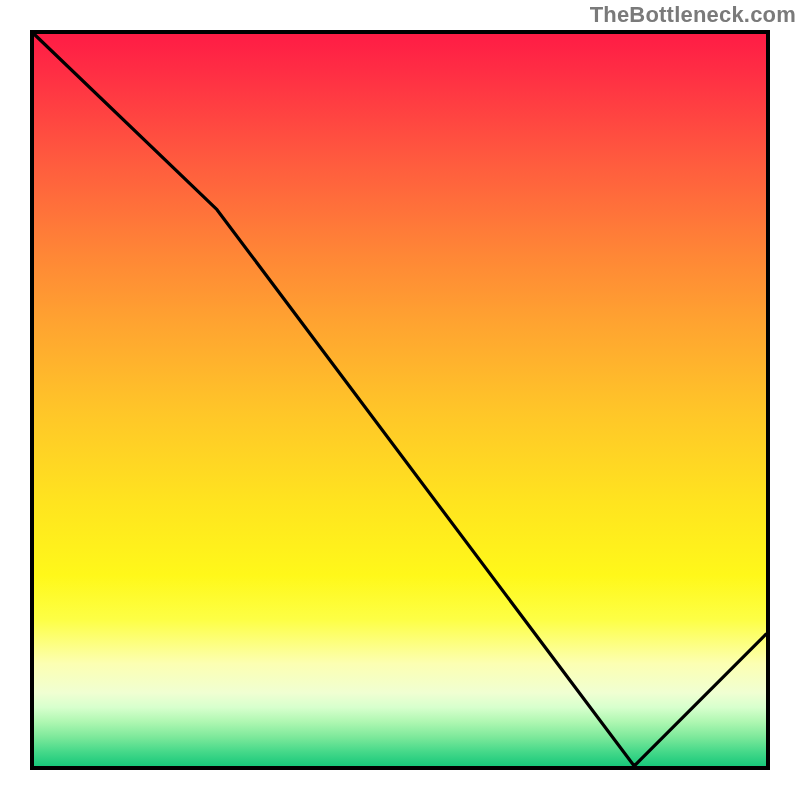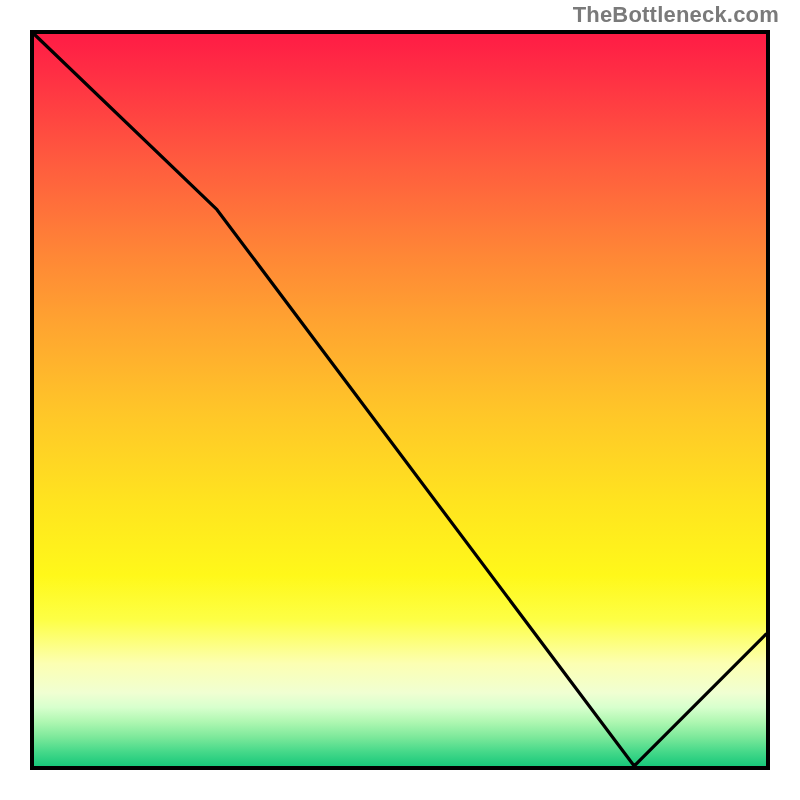--- a/index.html
+++ b/index.html
@@ -11,21 +11,21 @@
     overflow: hidden;
   }
   .wrap {
     position: relative;
     width: 800px;
     height: 800px;
   }
   .attribution {
     position: absolute;
     top: 2px;
-    right: 21px;
+    right: 4px;
     font-family: Arial, Helvetica, sans-serif;
     font-size: 22px;
     font-weight: 600;
     color: #7a7a7a;
     letter-spacing: 0.2px;
   }
   .plot-area {
     position: absolute;
     left: 30px;
     top: 30px;

